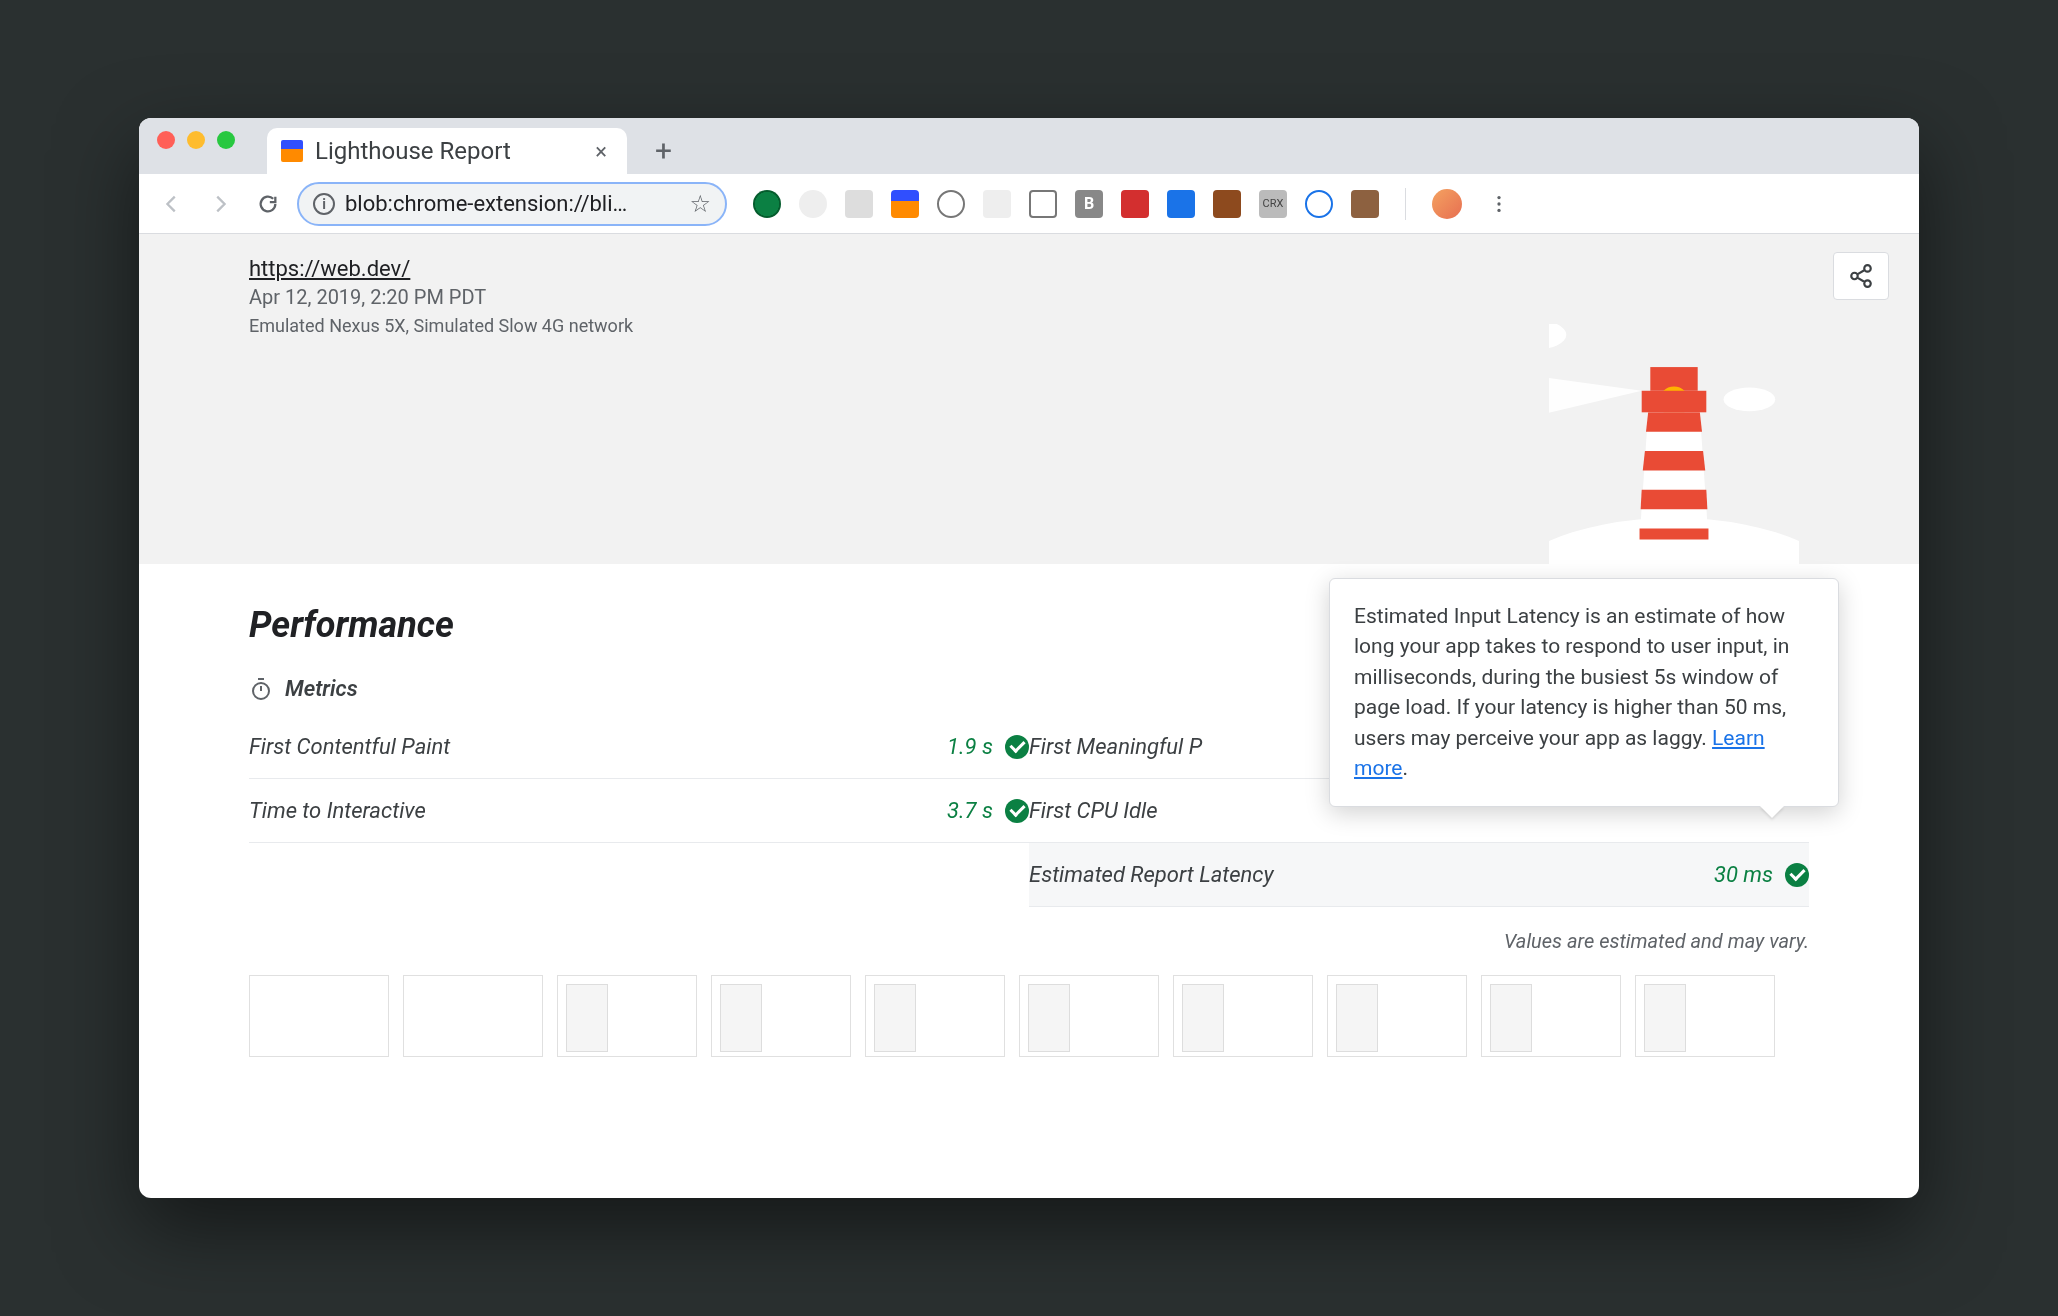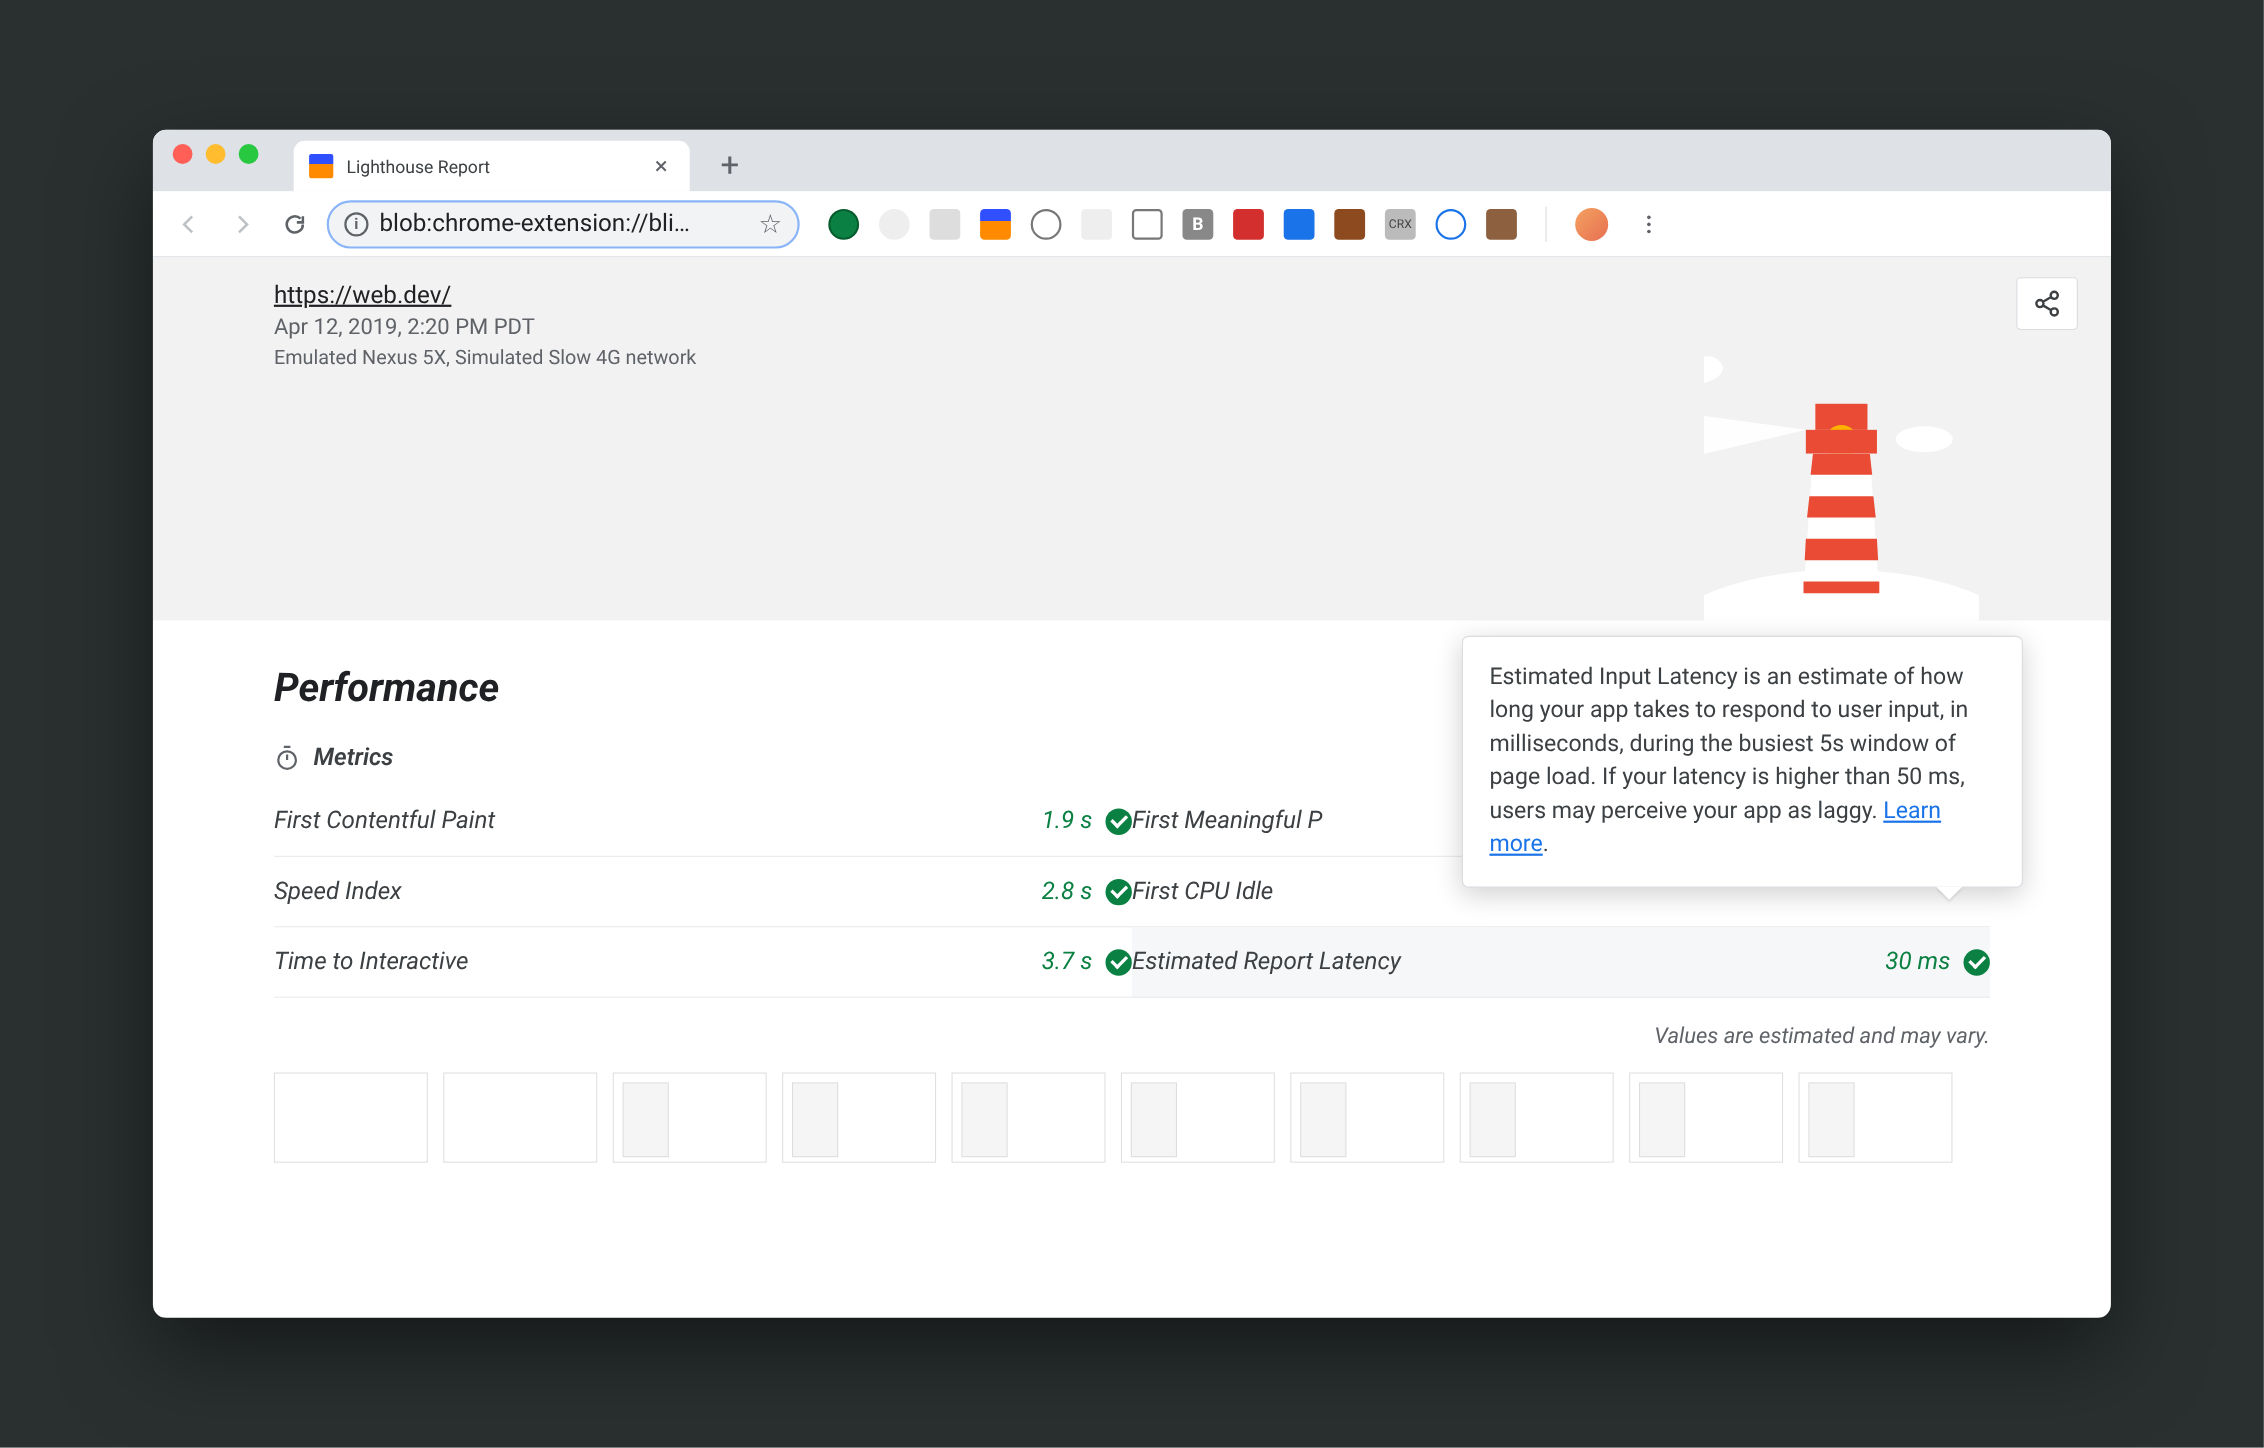--- a/index.html
+++ b/index.html
@@ -44,21 +44,21 @@
     gap:12px;
     min-width: 360px;
     margin-left: 20px;
     position: relative;
   }
   .tab-favicon{
     width:22px;height:22px;
     background: linear-gradient(to bottom, #304ffe 40%, #ff8a00 40%);
     border-radius:2px;
   }
-  .tab-title{ font-size:16px; color:#3c4043; flex:1;}
+  .tab-title{ font-size:24px; color:#3c4043; flex:1;}
   .tab-close{ font-size:22px; color:#5f6368; cursor:pointer; padding:0 6px;}
   .newtab{ font-size:30px; color:#5f6368; padding:0 16px 6px; cursor:pointer;}
   
   .toolbar{
     height:60px; background:#fff; border-bottom:1px solid #dadce0;
     display:flex; align-items:center; padding:0 14px; gap:10px;
   }
   .nav-btn{ width:38px;height:38px;display:flex;align-items:center;justify-content:center;border-radius:50%;cursor:pointer;}
   .nav-btn svg{width:22px;height:22px;fill:none;stroke:#5f6368;stroke-width:2.5;}
   .nav-btn.disabled svg{stroke:#bdc1c6;}
@@ -263,27 +263,20 @@
       <div class="metrics-grid">
         <div>
           <div class="metric-row">
             <span>First Contentful Paint</span>
             <span class="metric-right">
                 <span class="metric-val">1.9 s</span>
                 <span class="check"></span>
               </span>
           </div>
           <div class="metric-row">
-            <span>Speed Index</span>
-            <span class="metric-right">
-                <span class="metric-val">2.8 s</span>
-                <span class="check"></span>
-              </span>
-          </div>
-          <div class="metric-row">
             <span>Time to Interactive</span>
             <span class="metric-right">
                 <span class="metric-val">3.7 s</span>
                 <span class="check"></span>
               </span>
           </div>
         </div>
         <div>
           <div class="metric-row">
             <span>First Meaningful P</span>

